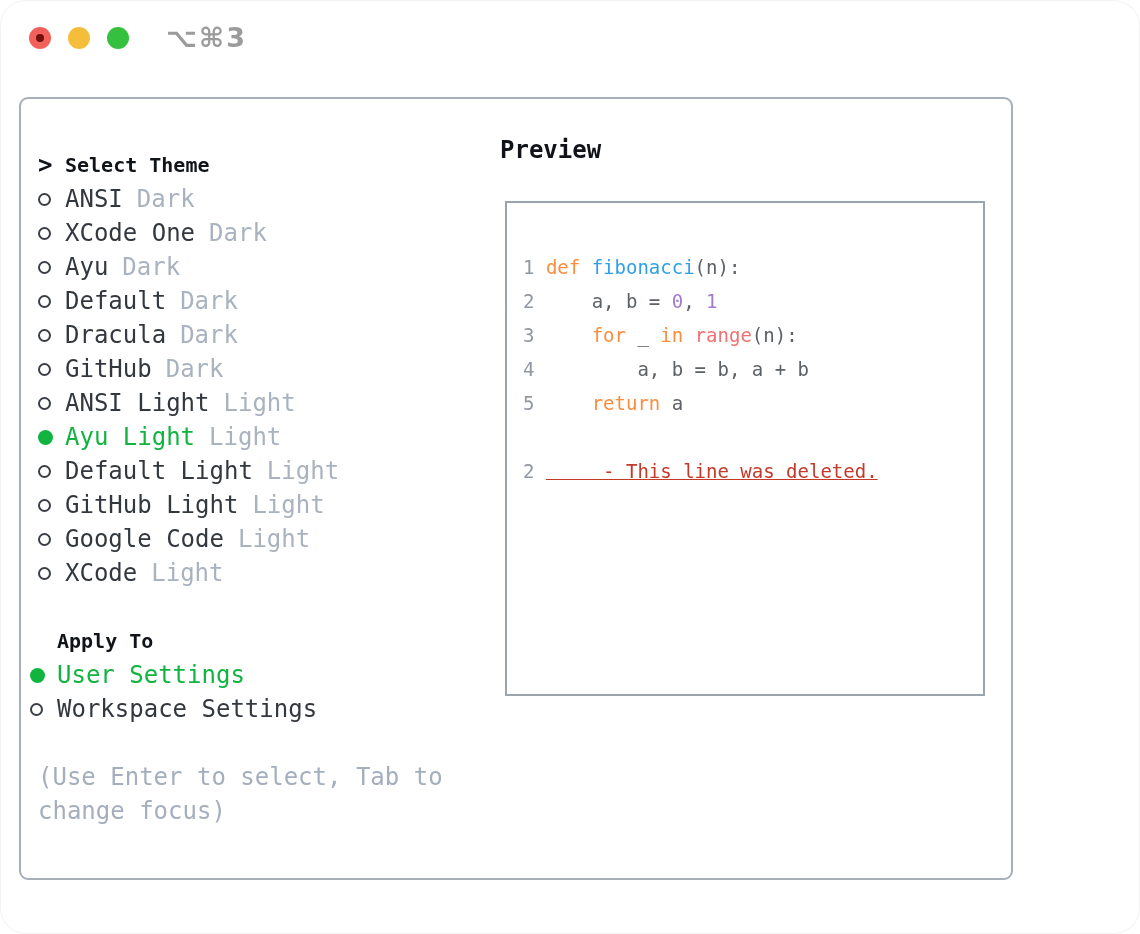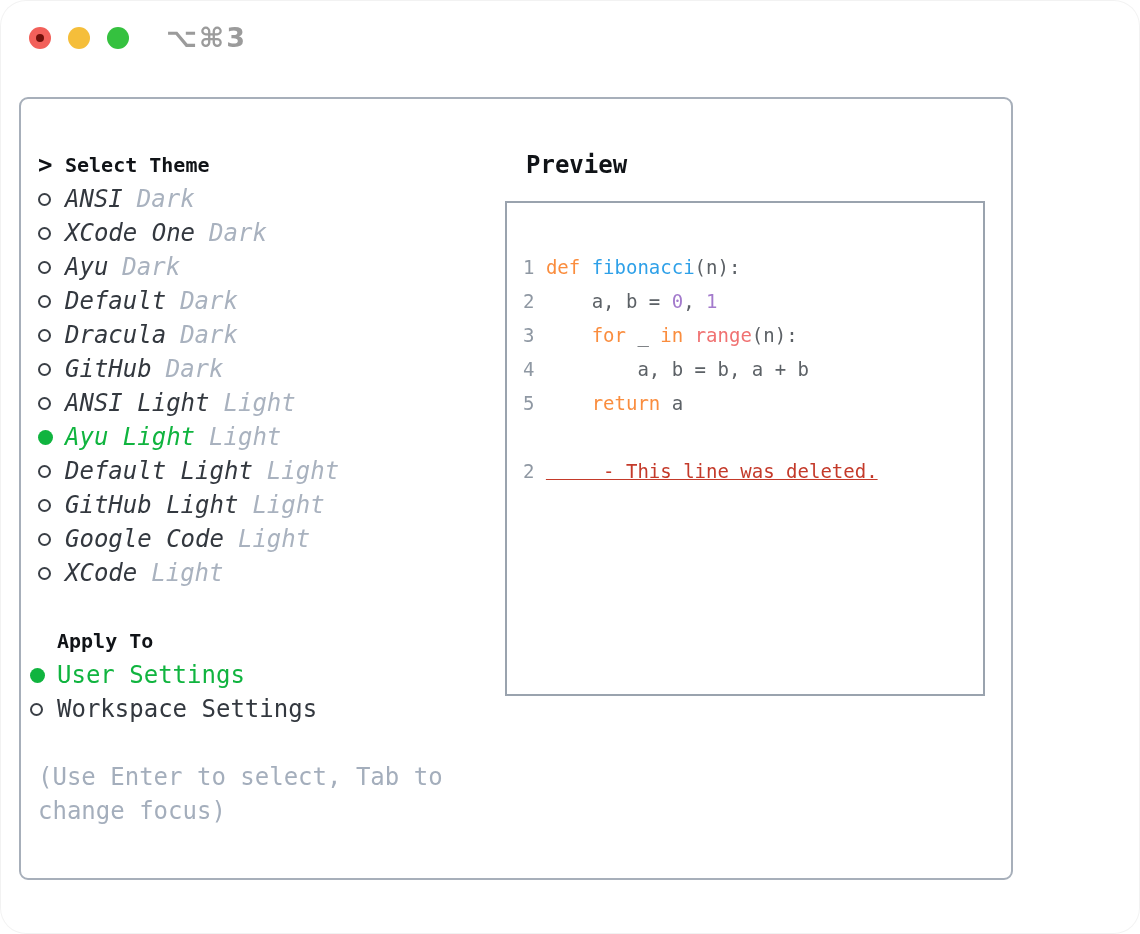--- a/index.html
+++ b/index.html
@@ -38,37 +38,37 @@
   .marker { width:27px; display:inline-flex; align-items:center; flex:0 0 27px; }
   .radio {
     width:13px; height:13px; border-radius:50%;
     border:2px solid #3a3f46; background:transparent;
   }
   .row.selected .radio { width:15px; height:15px; border:none; background:var(--accent-green); }
 
   .col-left { position:absolute; left:17px; top:49px; width:450px; }
   .cursor { font-weight:bold; color:#101317; font-size:24px; }
   .header-label { font-weight:bold; color:#101317; font-size:20px; }
-  .theme-row { font-size:24px; cursor:default;font-style:italic; }
+  .theme-row { font-size:24px; cursor:default; }
   .theme-row .name { color:var(--text-primary); }
   .theme-row .variant { color:var(--text-muted); margin-left:14px; }
   .theme-row.selected .name { color:var(--accent-green); }
 
   .apply-block { position:absolute; left:9px; top:525px; width:450px; font-size:24px; }
   .apply-row .name { color:var(--text-primary); }
   .apply-row.selected .name { color:var(--accent-green); }
 
   .hint-block { position:absolute; left:17px; top:661px; width:450px;
     font-size:24px; color:var(--hint-gray); }
   .hint-block div { height:34px; line-height:34px; white-space:pre; }
 
   
   .preview-label {
-    position:absolute; left:479px; top:49px; height:34px; line-height:34px;
-    font-size:24px; font-weight:bold; color:#101317;margin-left:26px;
+    position:absolute; left:479px; top:34px; height:34px; line-height:34px;
+    font-size:24px; font-weight:bold; color:#101317;
   }
   .preview-box {
     position:absolute; left:484px; top:102px; width:480px; height:495px;
     border:2px solid var(--preview-border); background:#fff;
   }
   .code-area {
     position:absolute; left:16px; top:47px; right:0;
     font-size:19px; line-height:34px;
   }
   .cline { white-space:pre; height:34px; }

